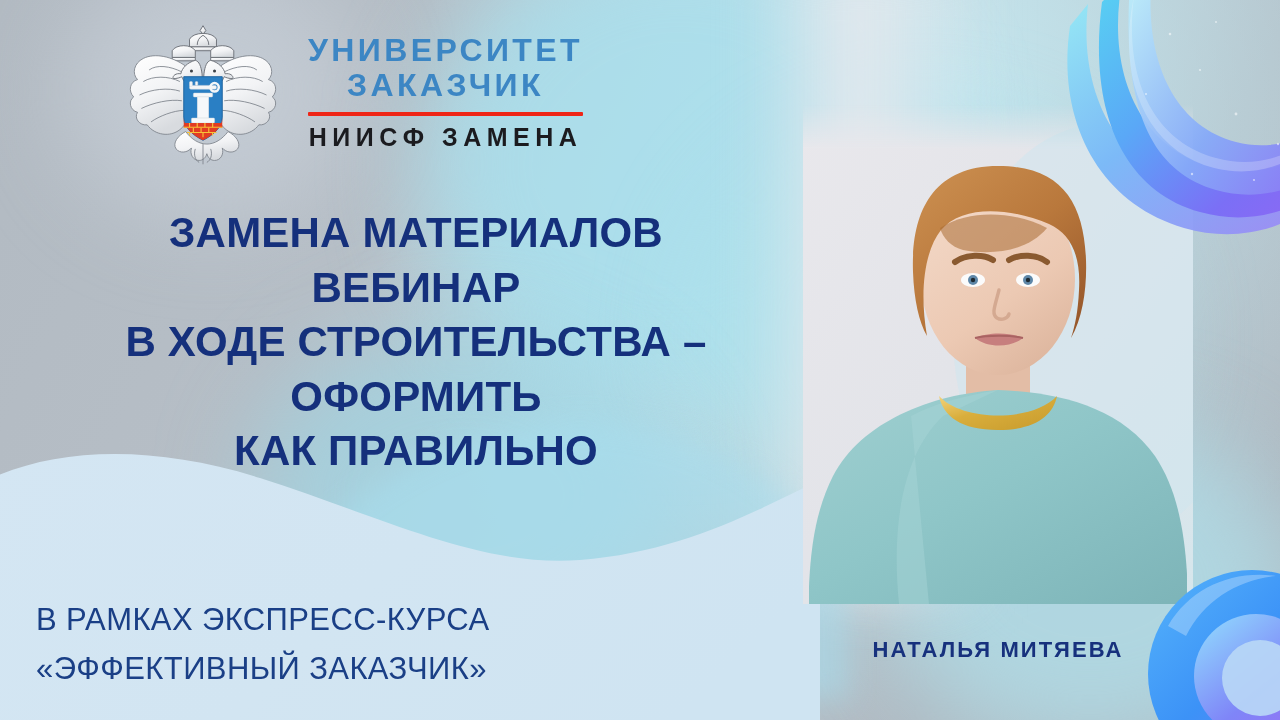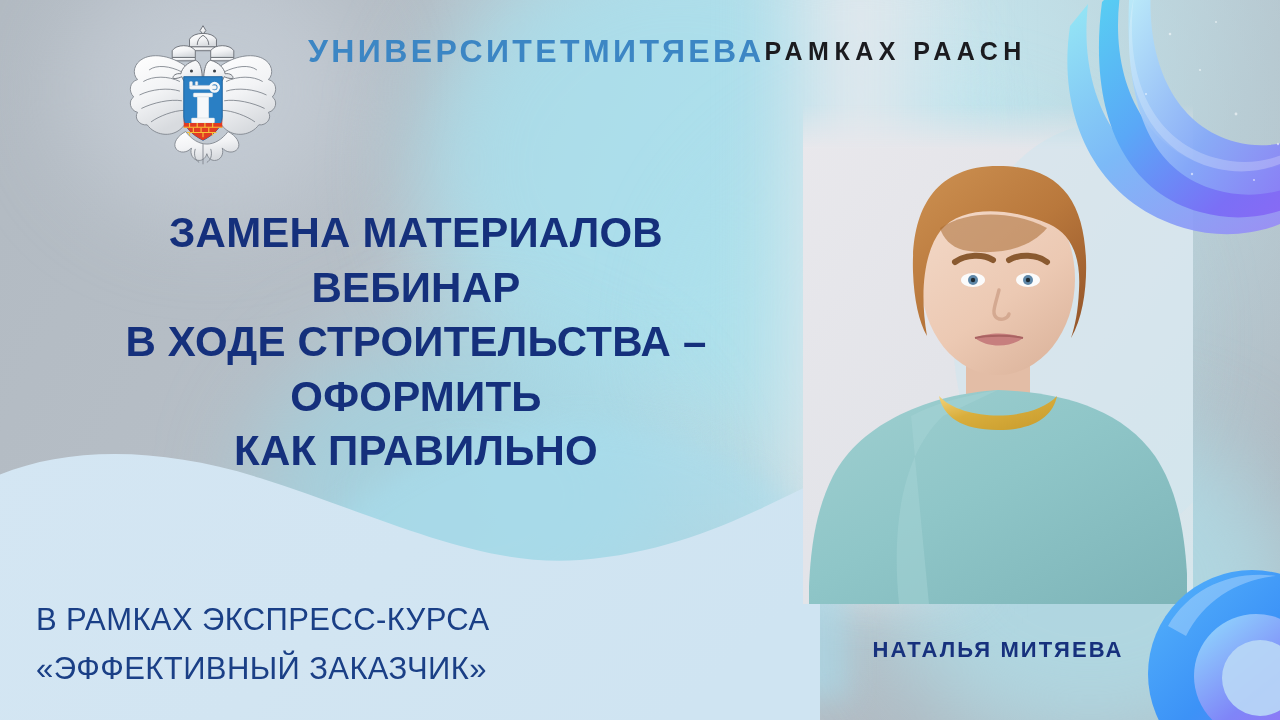--- a/index.html
+++ b/index.html
@@ -65,21 +65,21 @@
   .ring-br{position:absolute;left:1128px;top:556px;width:240px;height:230px;}
   .ring-br svg{display:block;width:100%;height:100%;}
 
   
   .logo-lockup{
     position:absolute;left:126px;top:18px;
     display:flex;align-items:flex-start;gap:28px;
   }
   .emblem{width:154px;height:154px;flex:0 0 auto;}
   .emblem svg{display:block;width:100%;height:100%;}
-  .logo-text{padding-top:16px;display:flex;flex-direction:row;align-items:center;}
+  .logo-text{padding-top:16px;display:flex;flex-direction:column;align-items:center;}
   .logo-line1{
     font-size:32px;font-weight:bold;letter-spacing:3.4px;
     color:#3c86c4;line-height:1.06;white-space:nowrap;
   }
   .logo-line2{
     font-size:32px;font-weight:bold;letter-spacing:3.4px;
     color:#3c86c4;line-height:1.12;white-space:nowrap;
   }
   .logo-rule{
     width:100%;height:4px;background:#ef2516;margin:8px 0 9px 0;border-radius:1px;
@@ -378,23 +378,23 @@
                    C100,126 92,131 84,131 C76,131 68,126 62,118 Z"></path>
           <path d="M80,131 L80,152" fill="none"></path>
           <path d="M72,136 C70,142 72,148 76,150" fill="none"></path>
           <path d="M88,136 C90,142 88,148 84,150" fill="none"></path>
         </g>
       </svg>
     </div>
 
     <div class="logo-text">
       <div class="logo-line1">УНИВЕРСИТЕТ</div>
-      <div class="logo-line2">МИТЯЕВА</div>
+      <div class="logo-line2">ЗАКАЗЧИК</div>
       <div class="logo-rule"></div>
-      <div class="logo-line3">РАМКАХ РААСН</div>
+      <div class="logo-line3">НИИСФ ЗАМЕНА</div>
     </div>
   </div>
 
   <div class="headline">
     <span class="ln">ЗАМЕНА МАТЕРИАЛОВ</span>
     <span class="ln">ВЕБИНАР</span>
     <span class="ln">В ХОДЕ СТРОИТЕЛЬСТВА –</span>
     <span class="ln">ОФОРМИТЬ</span>
     <span class="ln">КАК ПРАВИЛЬНО</span>
   </div>

